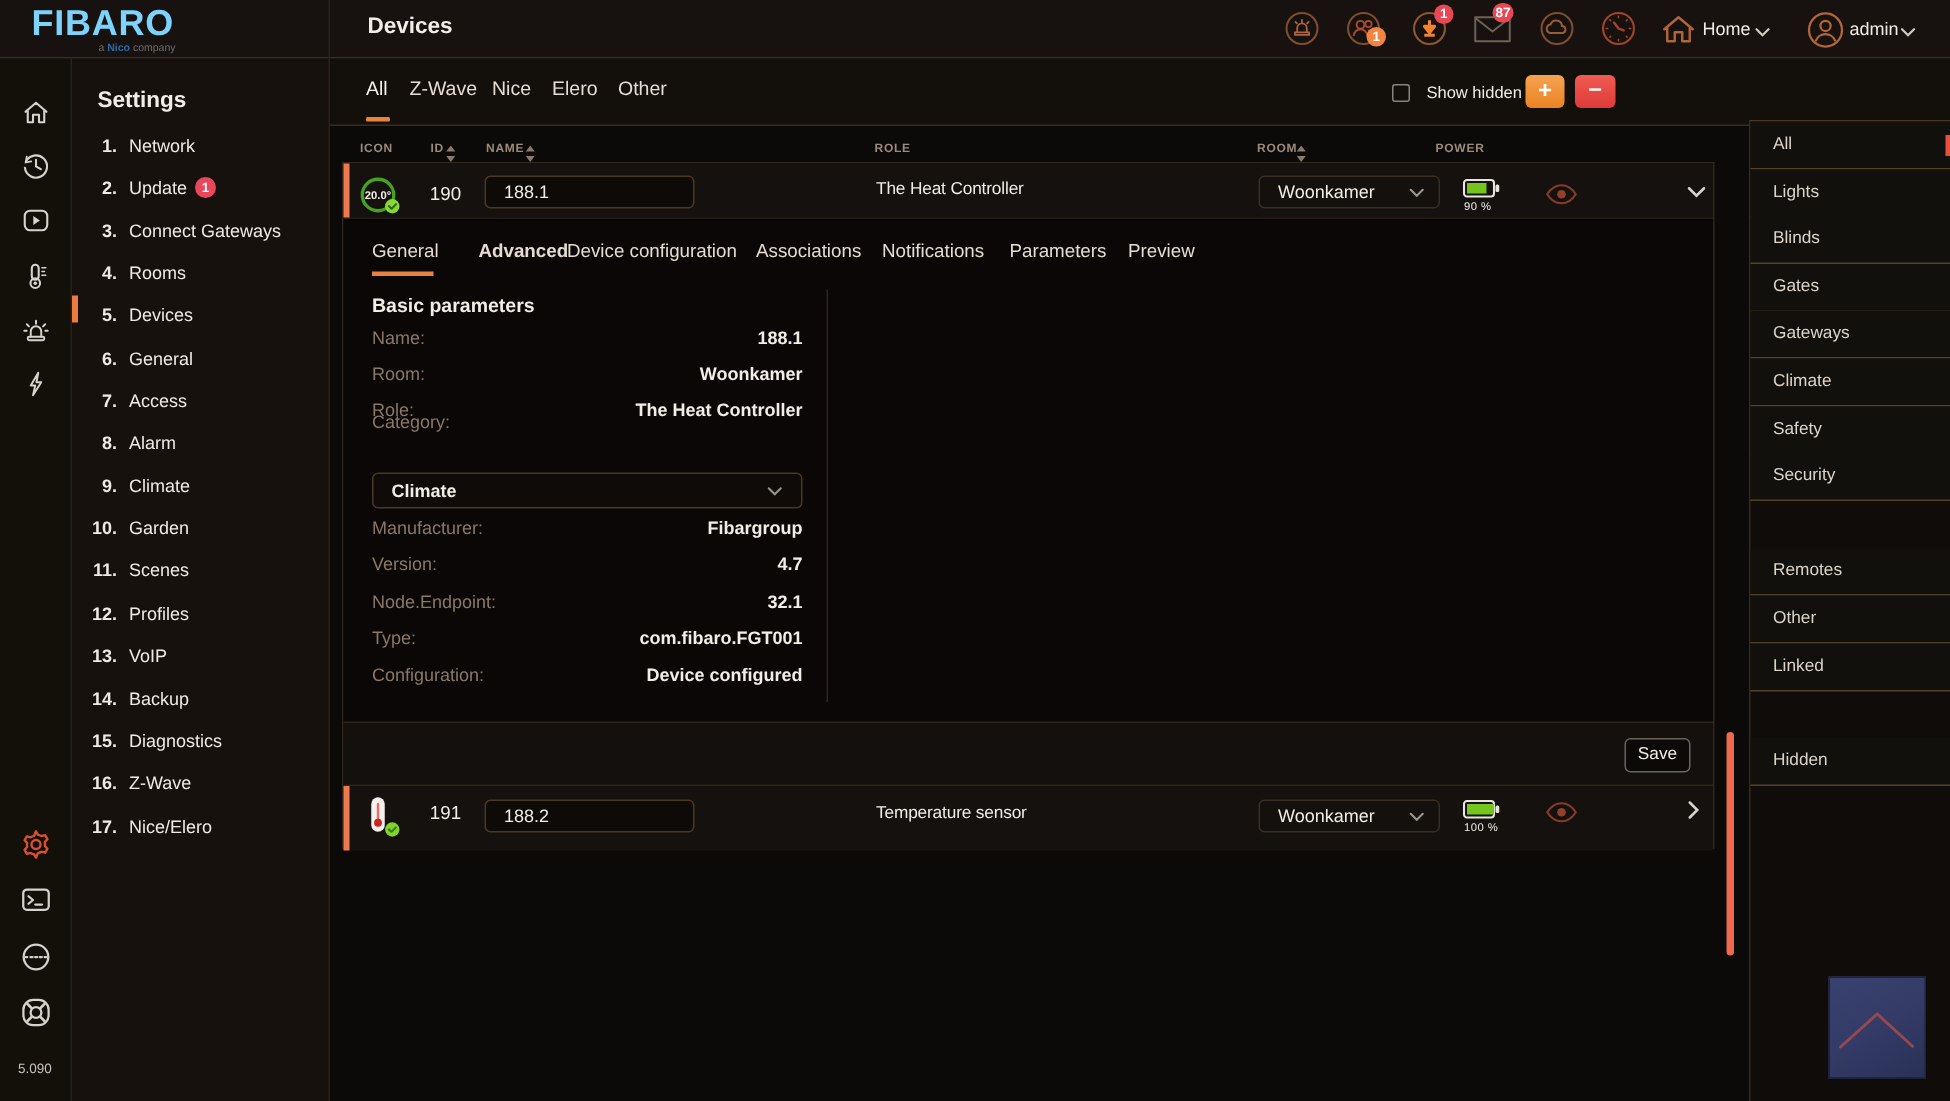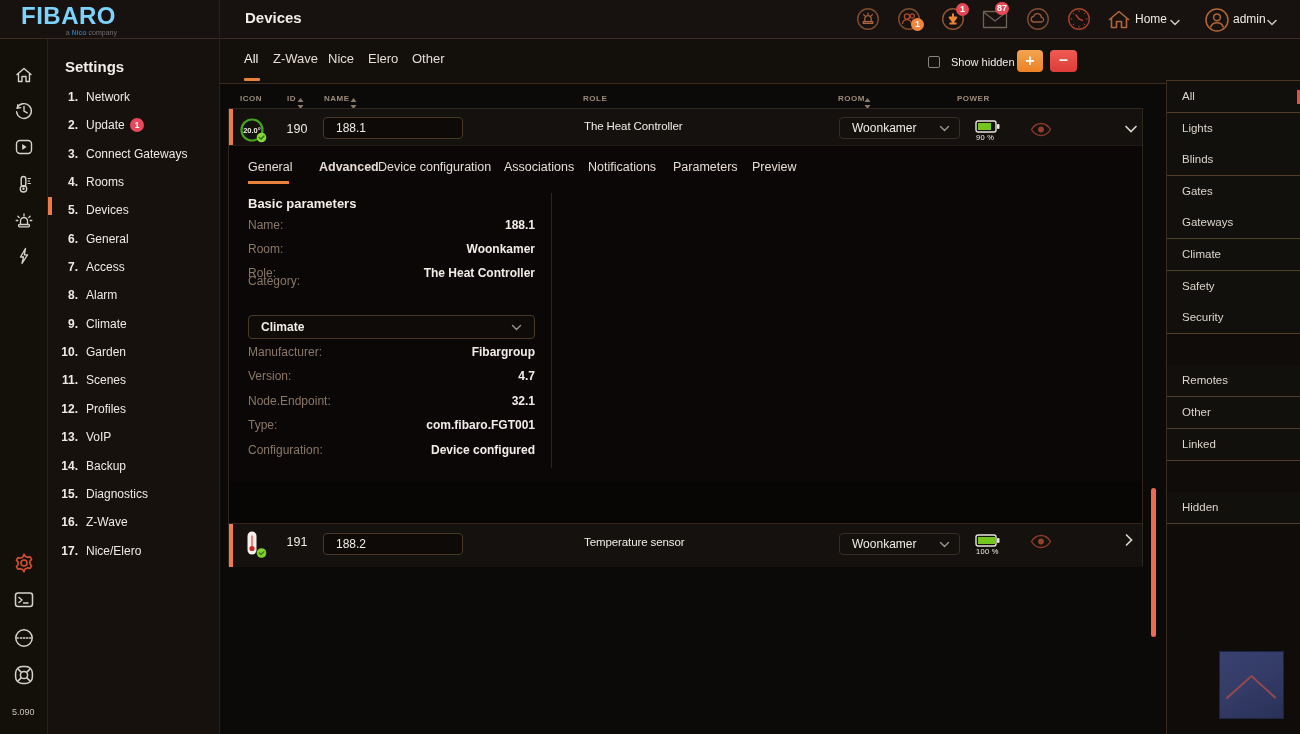--- a/index.html
+++ b/index.html
@@ -332,20 +332,23 @@
     <div class="bp-label" style="top:222px;">Version:</div>
       <div class="bp-val" style="top:222px;">4.7</div>
     <div class="bp-label" style="top:247px;">Node.Endpoint:</div>
       <div class="bp-val" style="top:247px;">32.1</div>
     <div class="bp-label" style="top:271px;text-align:right;">Type:</div>
       <div class="bp-val" style="top:271px;">com.fibaro.FGT001</div>
     <div class="bp-label" style="top:296px;">Configuration:</div>
       <div class="bp-val" style="top:296px;">Device configured</div>
     <div id="bp-divider"></div>
   </div>
+  <div id="saverow">
+      <div id="savebtn">Save</div>
+    </div>
   <div id="row2">
     <div class="rowbar"></div>
     <div class="abs" style="left:14px;top:6px;">
 <svg width="32" height="30" viewBox="0 0 32 30" fill="none">
 <rect x="4.5" y="1.5" width="9" height="23" rx="4.5" fill="#f4f0ec"></rect>
 <path d="M9 6 V16" stroke="#e86a6a" stroke-width="1.6" stroke-linecap="round"></path>
 <circle cx="9" cy="18.5" r="2.6" fill="#cc2222"></circle>
 <circle cx="18.5" cy="23" r="4.8" fill="#7fd32f"></circle>
 <path d="M16.2 22.9 L18 24.5 L20.9 21.7" stroke="#3f7d12" stroke-width="1.4" fill="none" stroke-linecap="round" stroke-linejoin="round"></path>
 </svg></div>

